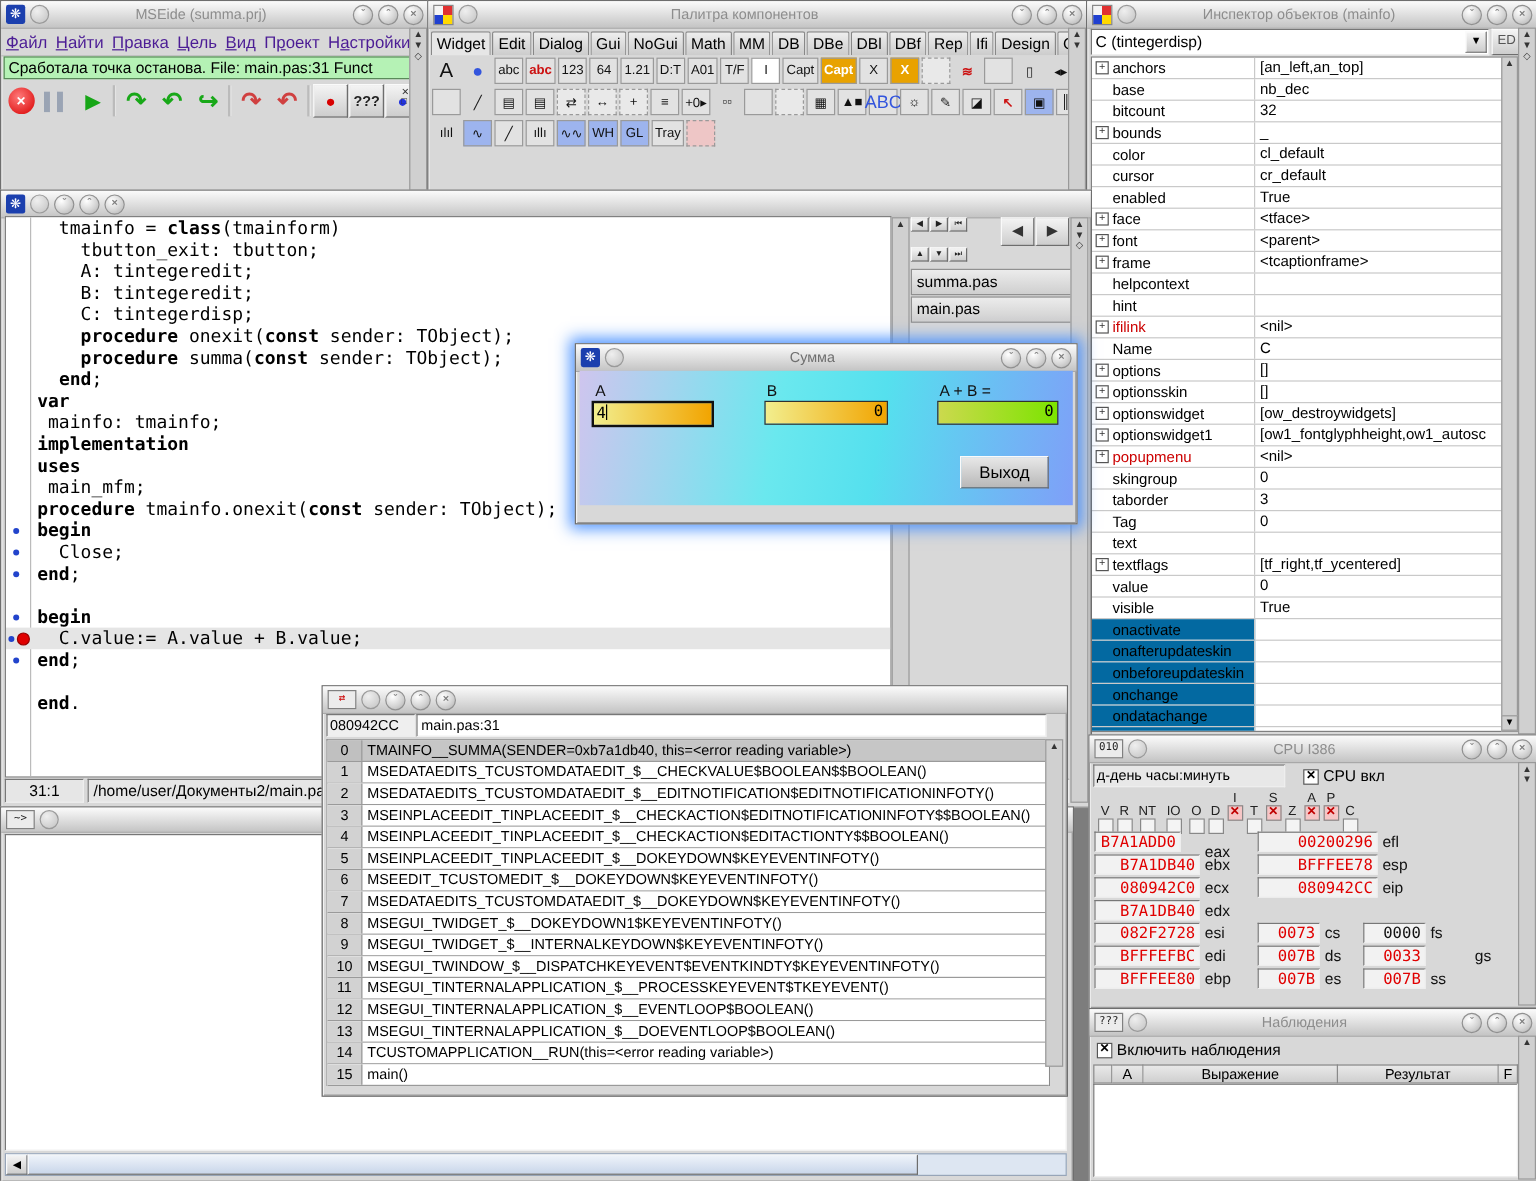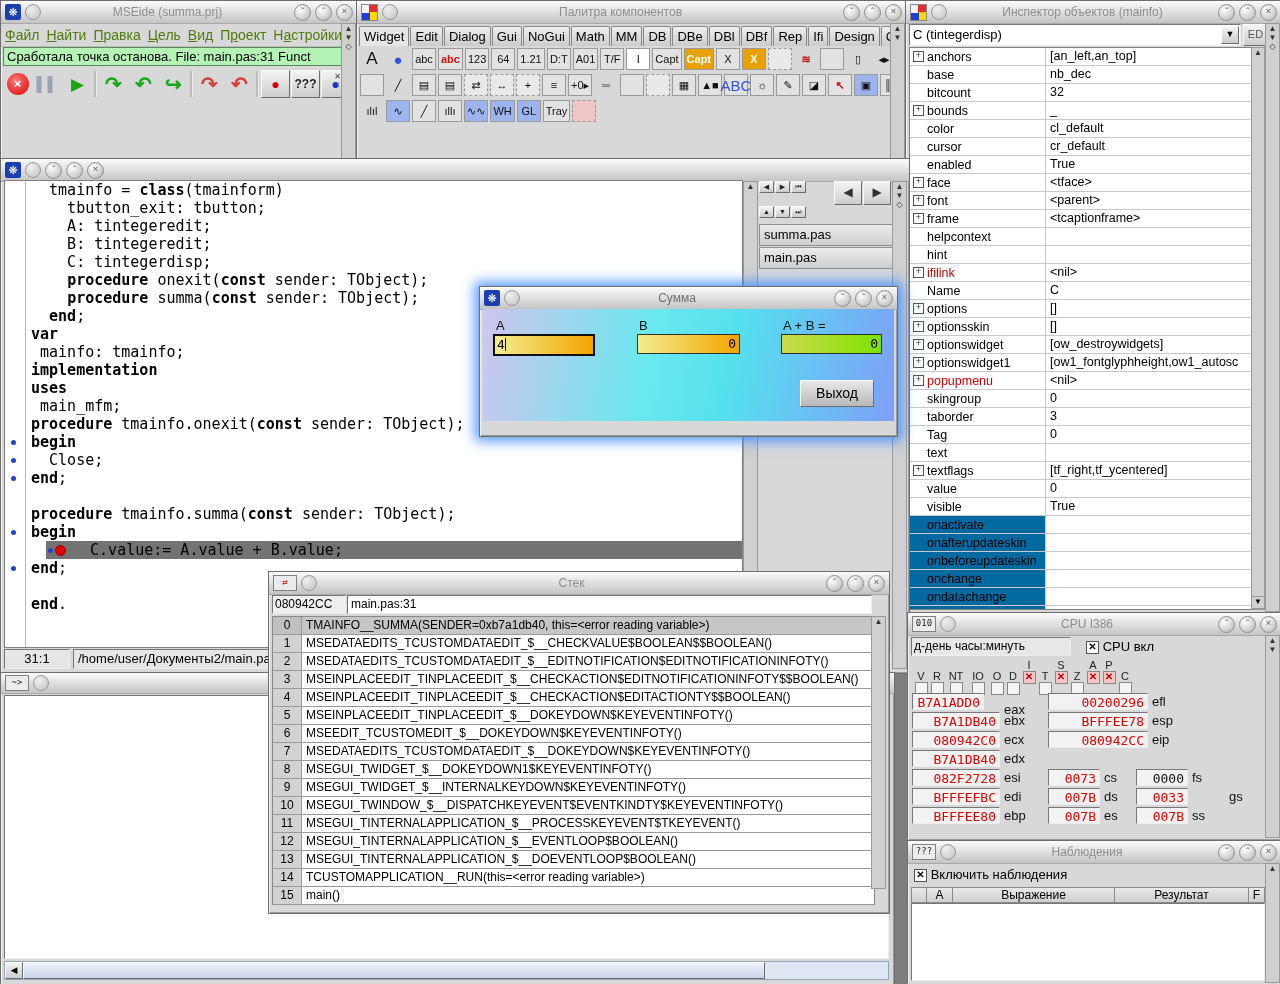--- a/index.html
+++ b/index.html
@@ -20,21 +20,21 @@
   .quadicon{width:15px;height:15px;flex:0 0 auto;border:1px solid #888;
         background:conic-gradient(#e03030 0 25%,#ffd800 0 50%,#2040d0 0 75%,#f4f4f4 0);}
   .txticon{width:22px;height:14px;flex:0 0 auto;background:#ececec;border:1px solid #808080;
         font-size:9px;line-height:13px;text-align:center;color:#222;font-family:"DejaVu Sans Mono",monospace;}
   .sunk{background:#fff;border:1px solid;border-color:#777 #eee #eee #777;}
   .raise{background:linear-gradient(#f4f4f4,#cdcdcd);border:1px solid;border-color:#fafafa #6d6d6d #6d6d6d #fafafa;}
   .vstrip{position:absolute;width:13px;background:#d0d0d0;border:1px solid #999;
         font-size:8px;color:#333;text-align:center;line-height:9px;}
   
   #menu{display:flex;gap:0;padding:2px 4px;font-size:14px;background:#d8d8d8;border-bottom:1px solid #bbb;}
-  .mitem{padding:1px 7px 1px 0;color:#4d7c0f;}
+  .mitem{padding:1px 7px 1px 0;color:#4c1d95;}
   #status-line{margin:0 2px;background:#b5f2b5;border:1px solid #5a8a5a;font-size:13px;
         padding:1px 3px;white-space:nowrap;overflow:hidden;}
   #toolbar{display:flex;align-items:center;gap:1px;padding:4px 2px;}
   .tbtn{width:29px;height:28px;display:flex;align-items:center;justify-content:center;font-size:17px;}
   .tbtn.raise{width:27px;height:26px;}
   .tb-stop{color:#fff;background:radial-gradient(circle at 40% 35%,#ff7a7a,#d80000);border-radius:50%;
         width:22px;height:22px;margin:3px;font-size:13px;font-weight:bold;line-height:22px;text-align:center;}
   .tb-pause{color:#9aa4b4;letter-spacing:1px;font-size:14px;}
   .tb-run{color:#17a617;}
   .tb-green{color:#18a818;font-weight:bold;font-size:20px;}
@@ -69,21 +69,21 @@
   .pval{flex:1;padding-left:4px;white-space:nowrap;overflow:hidden;}
   .pname.red{color:#cc0000;}
   .prow.event .pname{background:#0369a1;}
   .expbox{width:9px;height:9px;flex:0 0 auto;border:1px solid #555;background:#fff;font-size:9px;line-height:7px;
         text-align:center;color:#333;}
   .noexp{width:11px;flex:0 0 auto;}
   
   #editor{position:absolute;left:3px;top:21px;width:737px;height:466px;background:#fff;
         border:1px solid #808080;overflow:hidden;font-family:"DejaVu Sans Mono",monospace;font-size:15px;}
   .cline{position:relative;height:18px;line-height:18px;white-space:pre;padding-left:26px;}
-  .cline.hl{background:#737373;margin-left:41px;}
+  .cline.hl{background:#e5e5e5;}
   .cline b{font-weight:bold;}
   #gutter-border{position:absolute;left:20px;top:0;bottom:0;width:1px;background:#bbb;}
   .gdot{position:absolute;left:6px;top:7px;width:5px;height:5px;border-radius:50%;background:#2244cc;}
   .gbp{position:absolute;left:9px;top:4px;width:9px;height:9px;border-radius:50%;background:#e00000;border:1px solid #900;}
   .gdot.bpdot{left:2px;}
   #ed-status{position:absolute;left:3px;top:490px;height:20px;display:flex;gap:3px;font-size:13px;}
   .navbtn{width:13px;height:10px;font-size:7px;line-height:9px;text-align:center;color:#222;}
   .bignav{width:26px;height:22px;font-size:12px;line-height:20px;text-align:center;color:#333;}
   .ftab{width:136px;height:20px;line-height:19px;font-size:13px;padding-left:4px;margin-bottom:1px;
         background:linear-gradient(#ececec,#cfcfcf);border:1px solid #909090;}
@@ -540,21 +540,20 @@
           <div class="cline"><b>var</b></div>
           <div class="cline"><span> mainfo: tmainfo;</span></div>
           <div class="cline"><b>implementation</b></div>
           <div class="cline"><b>uses</b></div>
           <div class="cline"><span> main_mfm;</span></div>
           <div class="cline"><b>procedure</b><span> tmainfo.onexit(</span><b>const</b><span> sender: TObject);</span></div>
           <div class="cline"><div class="gdot"></div><b>begin</b></div>
           <div class="cline"><div class="gdot"></div><span>  Close;</span></div>
           <div class="cline"><div class="gdot"></div><b>end</b><span>;</span></div>
           <div class="cline"><span></span></div>
-          <div class="cline"><b>procedure</b><span> tmainfo.summa(</span><b>const</b><span> sender: TObject);</span></div>
           <div class="cline"><div class="gdot"></div><b>begin</b></div>
           <div class="cline hl"><div class="gdot bpdot"></div><div class="gbp"></div><span>  C.value:= A.value + B.value;</span></div>
           <div class="cline"><div class="gdot"></div><b>end</b><span>;</span></div>
           <div class="cline"><span></span></div>
           <div class="cline"><b>end</b><span>.</span></div>
         </div>
     </div>
     <div class="vstrip" style="left:742px;top:22px;height:466px;">▲</div>
 
     <div style="position:absolute;left:758px;top:22px;width:132px;height:466px;">
@@ -670,21 +669,20 @@
         <div class="wcol" style="width: 16px;">F</div>
       </div>
     <div class="sunk" style="position:absolute;left:3px;top:62px;right:16px;bottom:4px;"></div>
     <div class="vstrip" style="right:1px;top:22px;bottom:2px;">▲</div>
   </div>
 
   <div class="win" id="win-stack" style="left:268px;top:571px;width:620px;height:341px;">
     <div class="tbar">
       <div class="txticon" style="color:#c00;">⇄</div>
       <div class="dotbtn"></div>
-      <div class="ttl">Стек</div>
       <div class="wbtn">ˇ</div>
       <div class="wbtn">ˆ</div>
       <div class="wbtn">×</div>
     </div>
     <div style="position:absolute;left:3px;top:23px;display:flex;gap:1px;width:600px;">
       <div class="sunk" style="width:70px;height:17px;font-size:12px;line-height:16px;padding-left:2px;background:#efefef;">080942CC</div>
       <div class="sunk" style="flex:1;height:17px;font-size:12px;line-height:16px;padding-left:3px;">main.pas:31</div>
     </div>
     <div id="stack-rows" style="position:absolute;left:3px;top:44px;width:601px;border:1px solid #8a8a8a;border-bottom:none;background:#fff;">
         <div class="srow sel">

